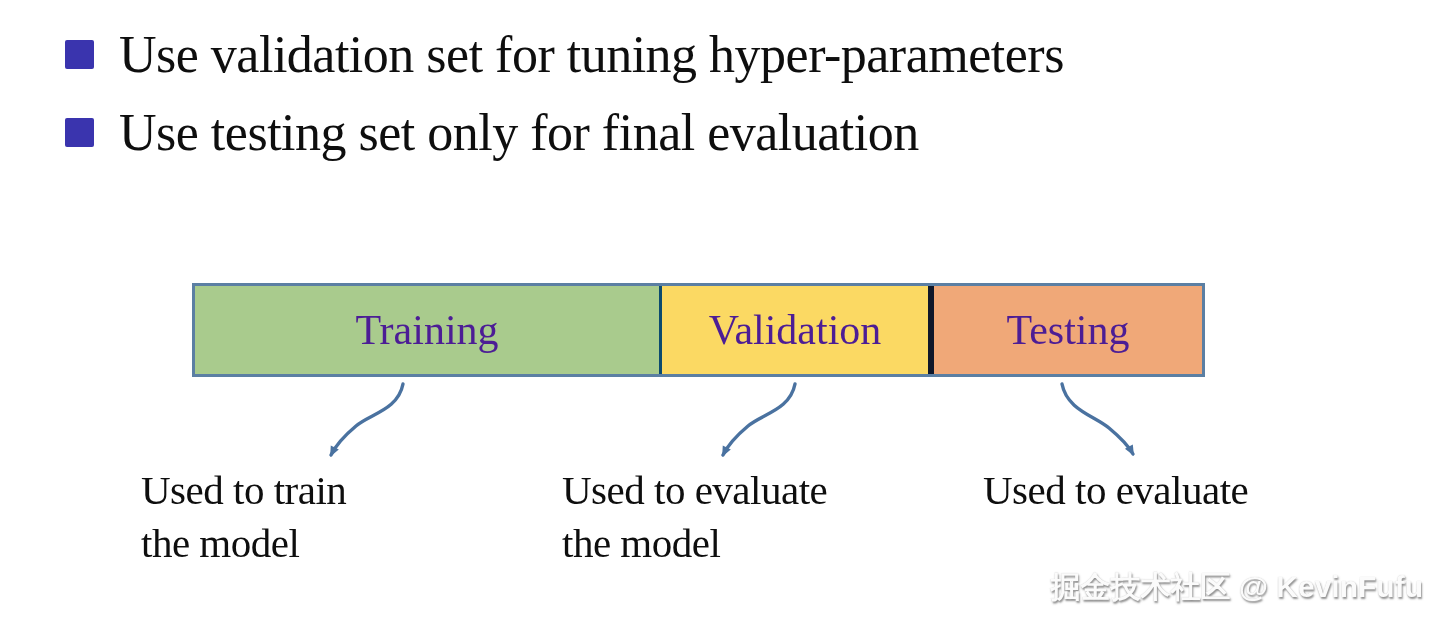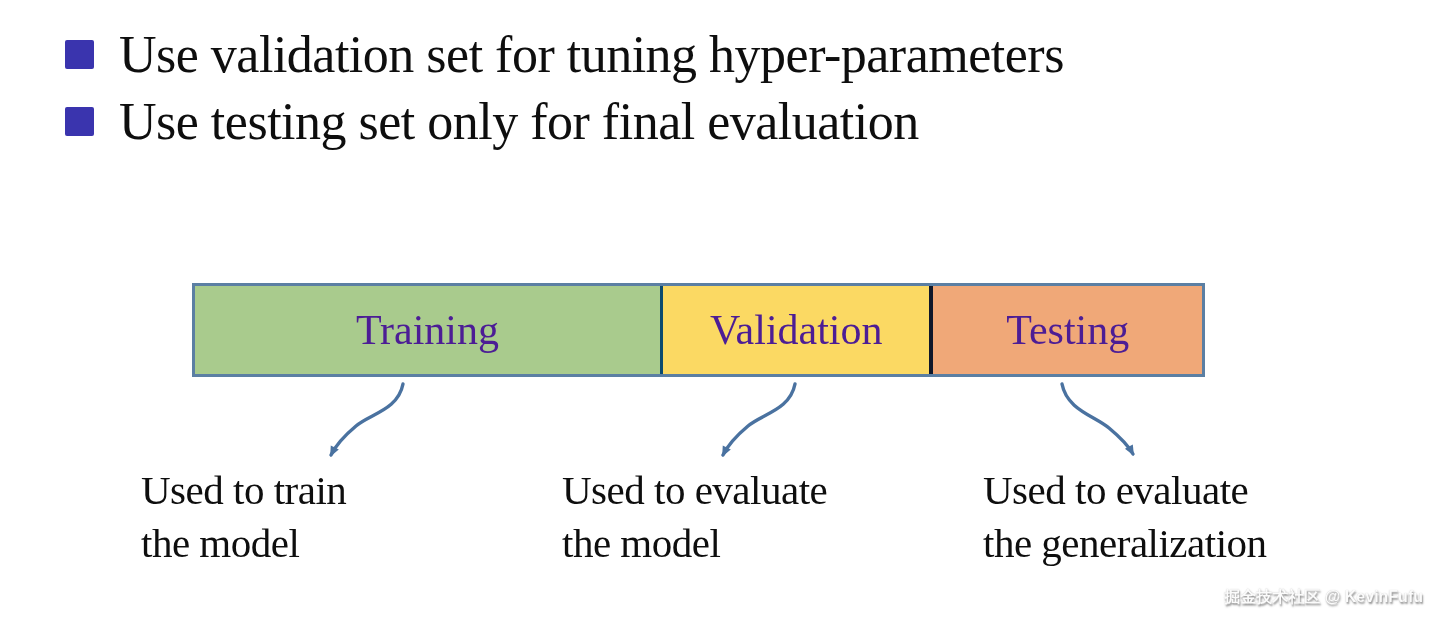--- a/index.html
+++ b/index.html
@@ -15,21 +15,21 @@
   }
 
   
   .bullet-row {
     position: absolute;
     left: 65px;
     display: flex;
     align-items: flex-start;
   }
   .bullet-row.b1 { top: 26px; }
-  .bullet-row.b2 { top: 93px; text-align: right; }
+  .bullet-row.b2 { top: 104px; text-align: right; }
   .bullet-square {
     width: 29px;
     height: 29px;
     margin-top: 14px;
     background: #3a34ae;
     border-radius: 2px;
     flex: 0 0 auto;
   }
   .bullet-text {
     margin-left: 25px;
@@ -53,21 +53,21 @@
   .seg {
     display: flex;
     align-items: center;
     justify-content: center;
     font-size: 42px;
     color: #4c1d95;
     height: 100%;
   }
   .seg-training   { flex: 471 0 0; background: #a9cb8d; }
   .seg-validation { flex: 270 0 0; background: #fbd963; border-left: 3px solid #0c4a6e; }
-  .seg-testing    { flex: 272 0 0; background: #f0a878; border-left: 4px solid #0f172a; }
+  .seg-testing    { flex: 272 0 0; background: #f0a878; border-left: 6px solid #0f172a; }
 
   
   .arrow-svg { position: absolute; overflow: visible; }
   .arrow-1 { left: 318px;  top: 382px; }
   .arrow-2 { left: 710px;  top: 382px; }
   .arrow-3 { left: 1042px; top: 382px; }
 
   
   .annot {
     position: absolute;
@@ -82,21 +82,21 @@
   .annot-1 { left: 141px; }
   .annot-2 { left: 562px; }
   .annot-3 { left: 983px; }
 
   
   .watermark {
     position: absolute;
     right: 18px;
     bottom: 12px;
     font-family: "Liberation Sans", sans-serif;
-    font-size: 16px;
+    font-size: 30px;
     font-weight: 700;
     color: #fbfbfb;
     text-shadow: 1px 2px 2px rgba(110,110,110,0.75), 0 0 1px rgba(150,150,150,0.5);
     white-space: nowrap;
   }
 </style>
 </head>
 <body>
 
 <div class="slide">
@@ -155,18 +155,17 @@
     <div>the model</div>
   </div>
 
   <div class="annot annot-2">
     <div>Used to evaluate</div>
     <div>the model</div>
   </div>
 
   <div class="annot annot-3">
     <div>Used to evaluate</div>
-    <div>the generalization</div>
   </div>
 
   <div class="watermark">掘金技术社区 @ KevinFufu</div>
 
 </div>
 
 </body></html>

